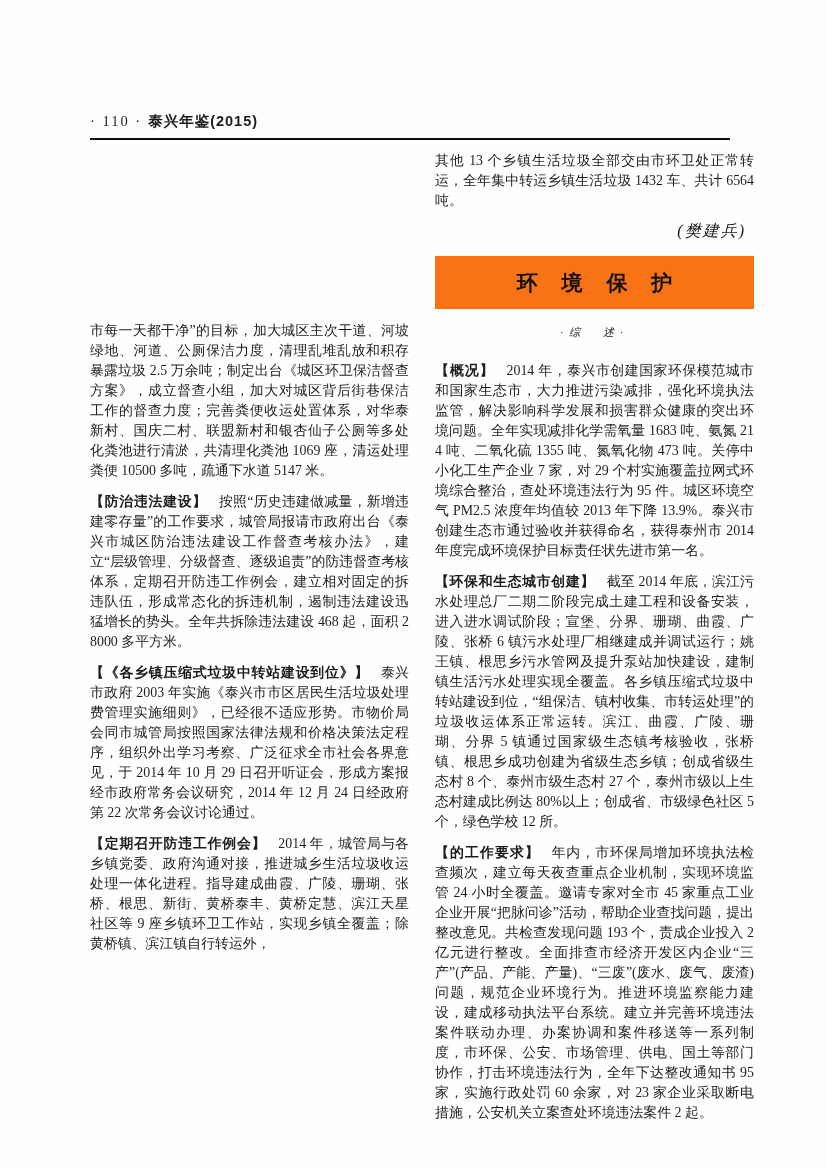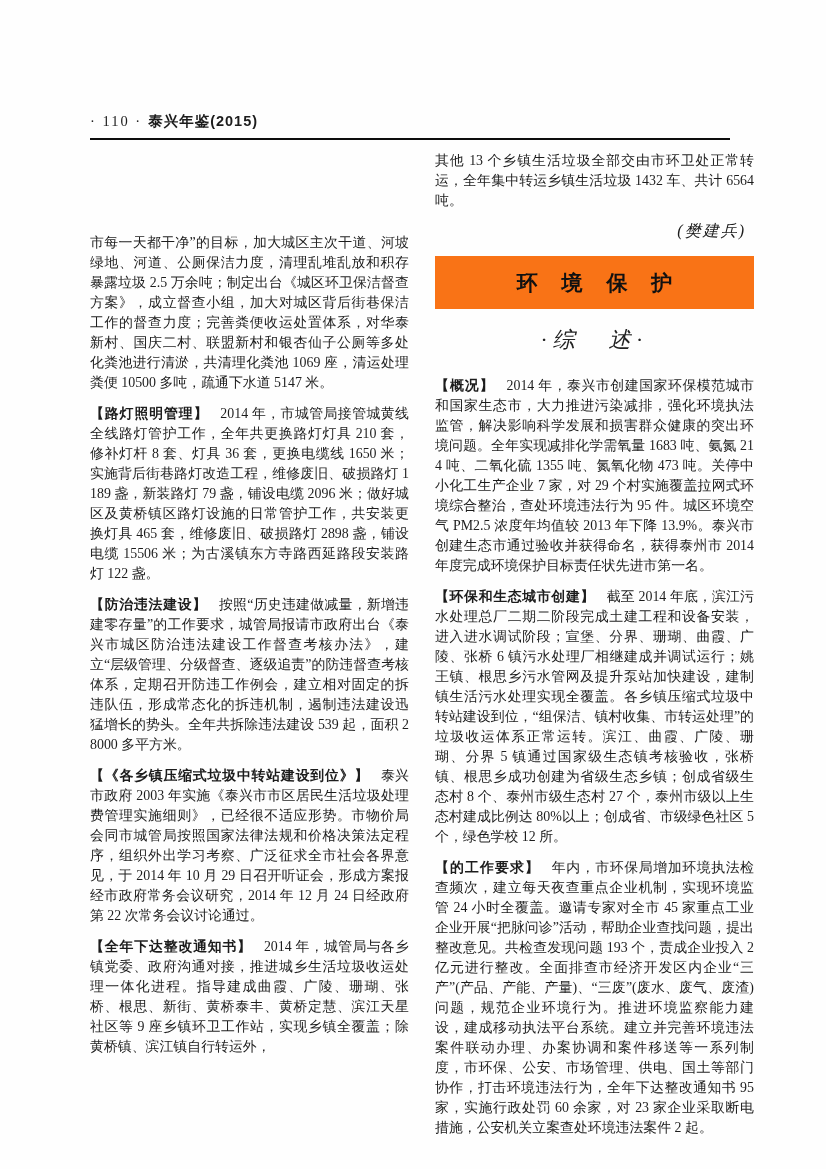--- a/index.html
+++ b/index.html
@@ -78,21 +78,21 @@
   .chapter-banner span {
     font-family: "Liberation Sans", "DejaVu Sans", sans-serif;
     font-weight: 700;
     font-size: 21px;
     letter-spacing: 9px;
     padding-left: 9px; 
     color: #111;
   }
   .section-heading {
     text-align: center;
-    font-size: 22px;
+    font-size: 11px;
     font-style: italic;
     letter-spacing: 6px;
     margin: 14px 0 20px 0;
     color: #222;
   }
 </style>
 </head>
 <body>
 
 <div class="page">
@@ -101,28 +101,27 @@
     <span class="page-label">· 110 ·</span>
     <span class="book-title">泰兴年鉴(2015)</span>
   </div>
   <hr class="header-rule">
 
   <div class="columns">
 
     <div class="col">
       <p class="para"><span>市每一天都干净”的目标，加大城区主次干道、河坡绿地、河道、公厕保洁力度，清理乱堆乱放和积存暴露垃圾 2.5 万余吨；制定出台《城区环卫保洁督查方案》，成立督查小组，加大对城区背后街巷保洁工作的督查力度；完善粪便收运处置体系，对华泰新村、国庆二村、联盟新村和银杏仙子公厕等多处化粪池进行清淤，共清理化粪池 1069 座，清运处理粪便 10500 多吨，疏通下水道 5147 米。</span></p>
 
-      <p class="para"><b class="sec-head">【路灯照明管理】</b><span>2014 年，市城管局接管城黄线全线路灯管护工作，全年共更换路灯灯具 210 套，修补灯杆 8 套、灯具 36 套，更换电缆线 1650 米；实施背后街巷路灯改造工程，维修废旧、破损路灯 1189 盏，新装路灯 79 盏，铺设电缆 2096 米；做好城区及黄桥镇区路灯设施的日常管护工作，共安装更换灯具 465 套，维修废旧、破损路灯 2898 盏，铺设电缆 15506 米；为古溪镇东方寺路西延路段安装路灯 122 盏。</span></p>
 
-      <p class="para"><b class="sec-head">【防治违法建设】</b><span>按照“历史违建做减量，新增违建零存量”的工作要求，城管局报请市政府出台《泰兴市城区防治违法建设工作督查考核办法》，建立“层级管理、分级督查、逐级追责”的防违督查考核体系，定期召开防违工作例会，建立相对固定的拆违队伍，形成常态化的拆违机制，遏制违法建设迅猛增长的势头。全年共拆除违法建设 539 起，面积 28000 多平方米。</span></p>
+      <p class="para"><b class="sec-head">【防治违法建设】</b><span>按照“历史违建做减量，新增违建零存量”的工作要求，城管局报请市政府出台《泰兴市城区防治违法建设工作督查考核办法》，建立“层级管理、分级督查、逐级追责”的防违督查考核体系，定期召开防违工作例会，建立相对固定的拆违队伍，形成常态化的拆违机制，遏制违法建设迅猛增长的势头。全年共拆除违法建设 468 起，面积 28000 多平方米。</span></p>
 
 
       <p class="para"><b class="sec-head">【《各乡镇压缩式垃圾中转站建设到位》】</b><span>泰兴市政府 2003 年实施《泰兴市市区居民生活垃圾处理费管理实施细则》，已经很不适应形势。市物价局会同市城管局按照国家法律法规和价格决策法定程序，组织外出学习考察、广泛征求全市社会各界意见，于 2014 年 10 月 29 日召开听证会，形成方案报经市政府常务会议研究，2014 年 12 月 24 日经政府第 22 次常务会议讨论通过。</span></p>
 
-      <p class="para"><b class="sec-head">【全年下达整改通知书】</b><span>2014 年，城管局与各乡镇党委、政府沟通对接，推进城乡生活垃圾收运处理一体化进程。指导建成曲霞、广陵、珊瑚、张桥、根思、新街、黄桥泰丰、黄桥定慧、滨江天星社区等 9 座乡镇环卫工作站，实现乡镇全覆盖；除黄桥镇、滨江镇自行转运外，</span></p>
+      <p class="para"><b class="sec-head">【定期召开防违工作例会】</b><span>2014 年，城管局与各乡镇党委、政府沟通对接，推进城乡生活垃圾收运处理一体化进程。指导建成曲霞、广陵、珊瑚、张桥、根思、新街、黄桥泰丰、黄桥定慧、滨江天星社区等 9 座乡镇环卫工作站，实现乡镇全覆盖；除黄桥镇、滨江镇自行转运外，</span></p>
     </div>
 
     <div class="col">
       <p class="para"><span>其他 13 个乡镇生活垃圾全部交由市环卫处正常转运，全年集中转运乡镇生活垃圾 1432 车、共计 6564 吨。</span></p>
 
       <div class="byline">(樊建兵)</div>
 
       <div class="chapter-banner">
         <span>环 境 保 护</span>
       </div>

